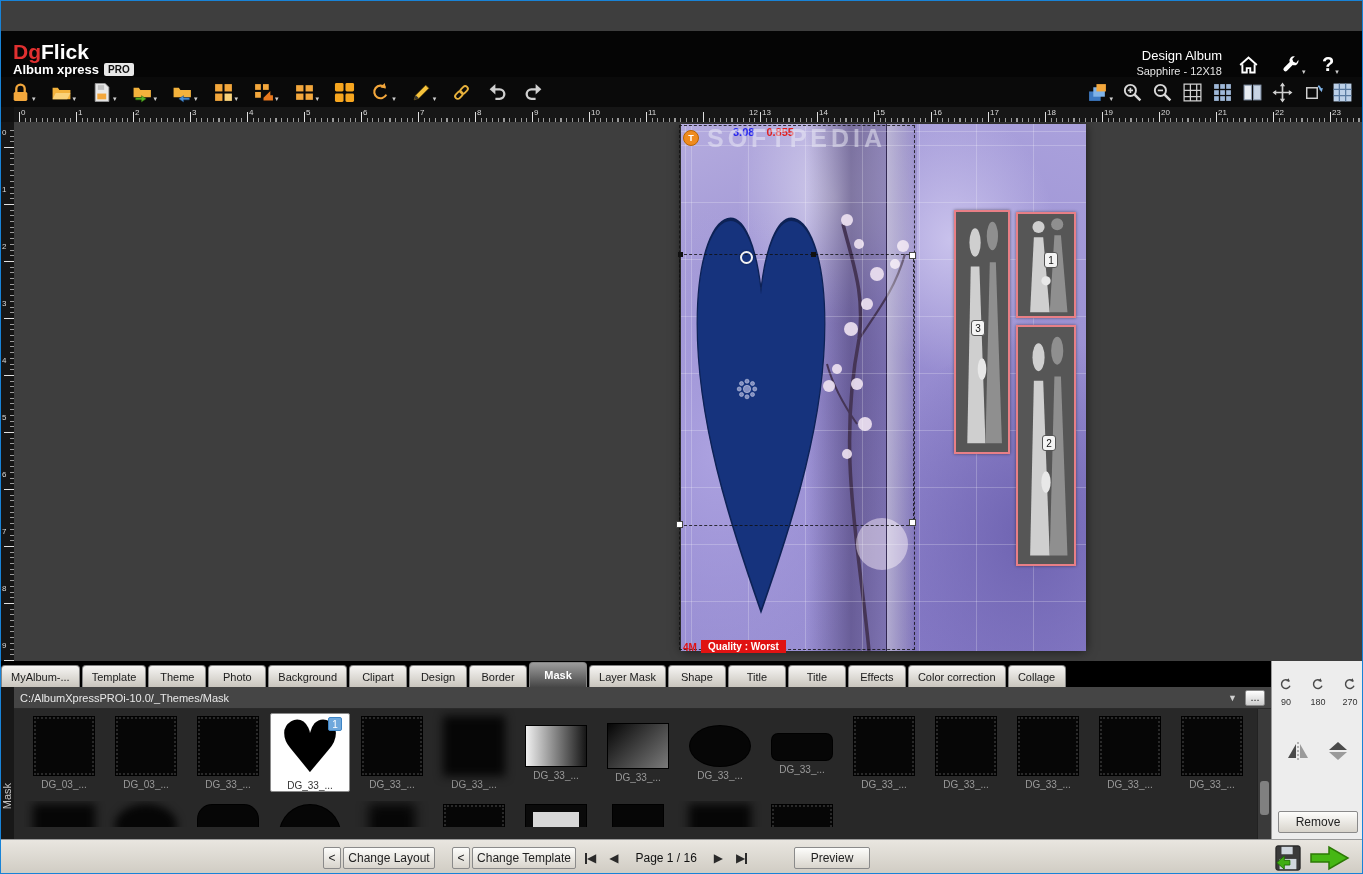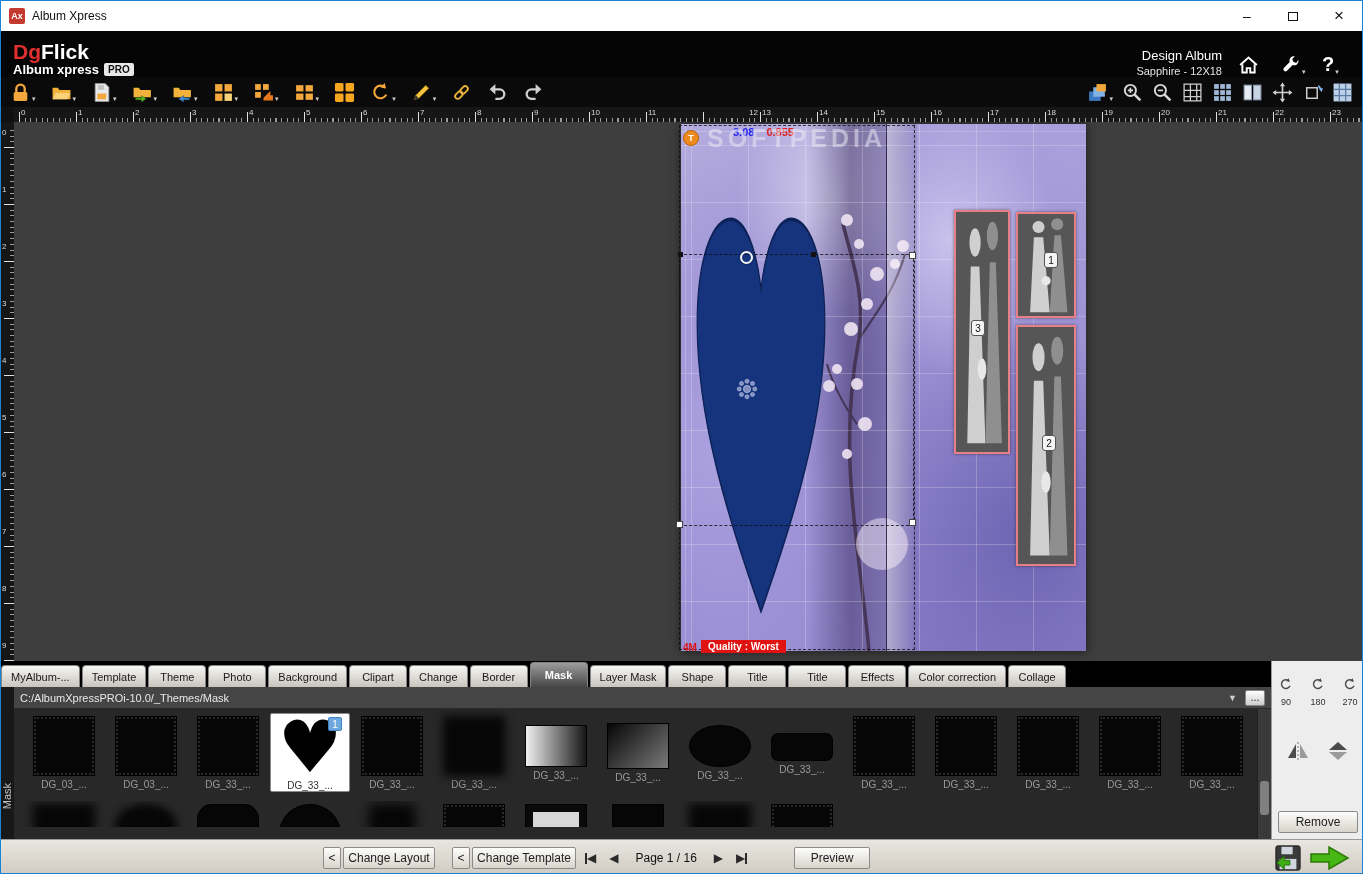--- a/index.html
+++ b/index.html
@@ -161,35 +161,20 @@
   .bb-save { position:absolute; left:1272px; top:4px; width:30px; height:28px; }
   .bb-save svg { width:100%; height:100%; }
   .bb-next { position:absolute; left:1308px; top:4px; width:42px; height:28px; }
   .bb-next svg { width:100%; height:100%; }
 </style>
 </head>
 <body>
 
 <div class="window">
 
-  <div class="titlebar">
-    <div class="app-icon">Ax</div>
-    <span class="win-title">Album Xpress</span>
-    <div class="win-controls">
-      <div class="win-btn">
-          <span>–</span>
-        </div>
-      <div class="win-btn">
-          <span class="maxbox"></span>
-        </div>
-      <div class="win-btn">
-          <span class="closex">×</span>
-        </div>
-    </div>
-  </div>
 
   <div class="header">
     <div class="logo">
       <div class="logo-line1">
         <span class="logo-dg">Dg</span><span class="logo-rest">Flick</span>
       </div>
       <div class="logo-line2">
         <span>Album xpress</span>
         <span class="pro-badge">PRO</span>
       </div>
@@ -544,21 +529,21 @@
     </div>
   </div>
 
   <div class="tabs" id="tabs">
       <div class="tab">MyAlbum-...</div>
       <div class="tab">Template</div>
       <div class="tab">Theme</div>
       <div class="tab">Photo</div>
       <div class="tab">Background</div>
       <div class="tab">Clipart</div>
-      <div class="tab">Change</div>
+      <div class="tab">Design</div>
       <div class="tab">Border</div>
       <div class="tab selected">Mask</div>
       <div class="tab">Layer Mask</div>
       <div class="tab">Shape</div>
       <div class="tab">Title</div>
       <div class="tab">Title</div>
       <div class="tab">Effects</div>
       <div class="tab">Color correction</div>
       <div class="tab">Collage</div>
     </div>

